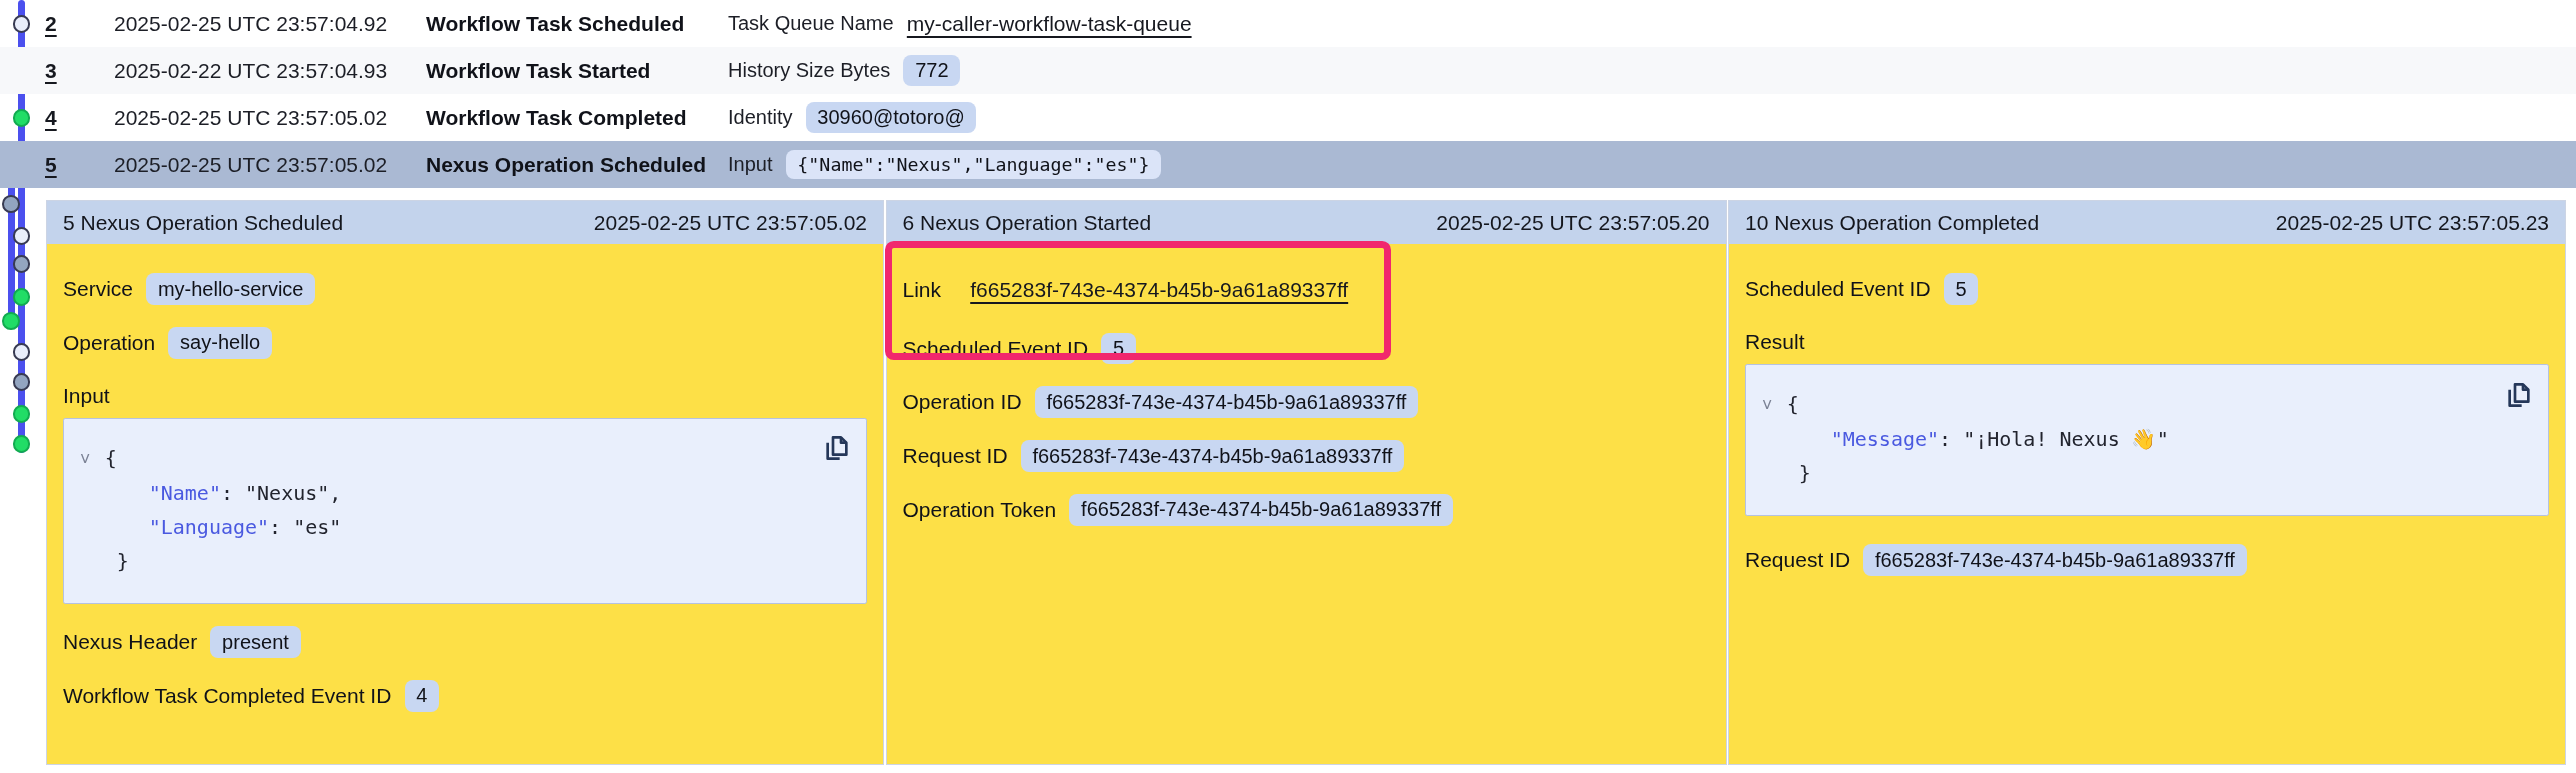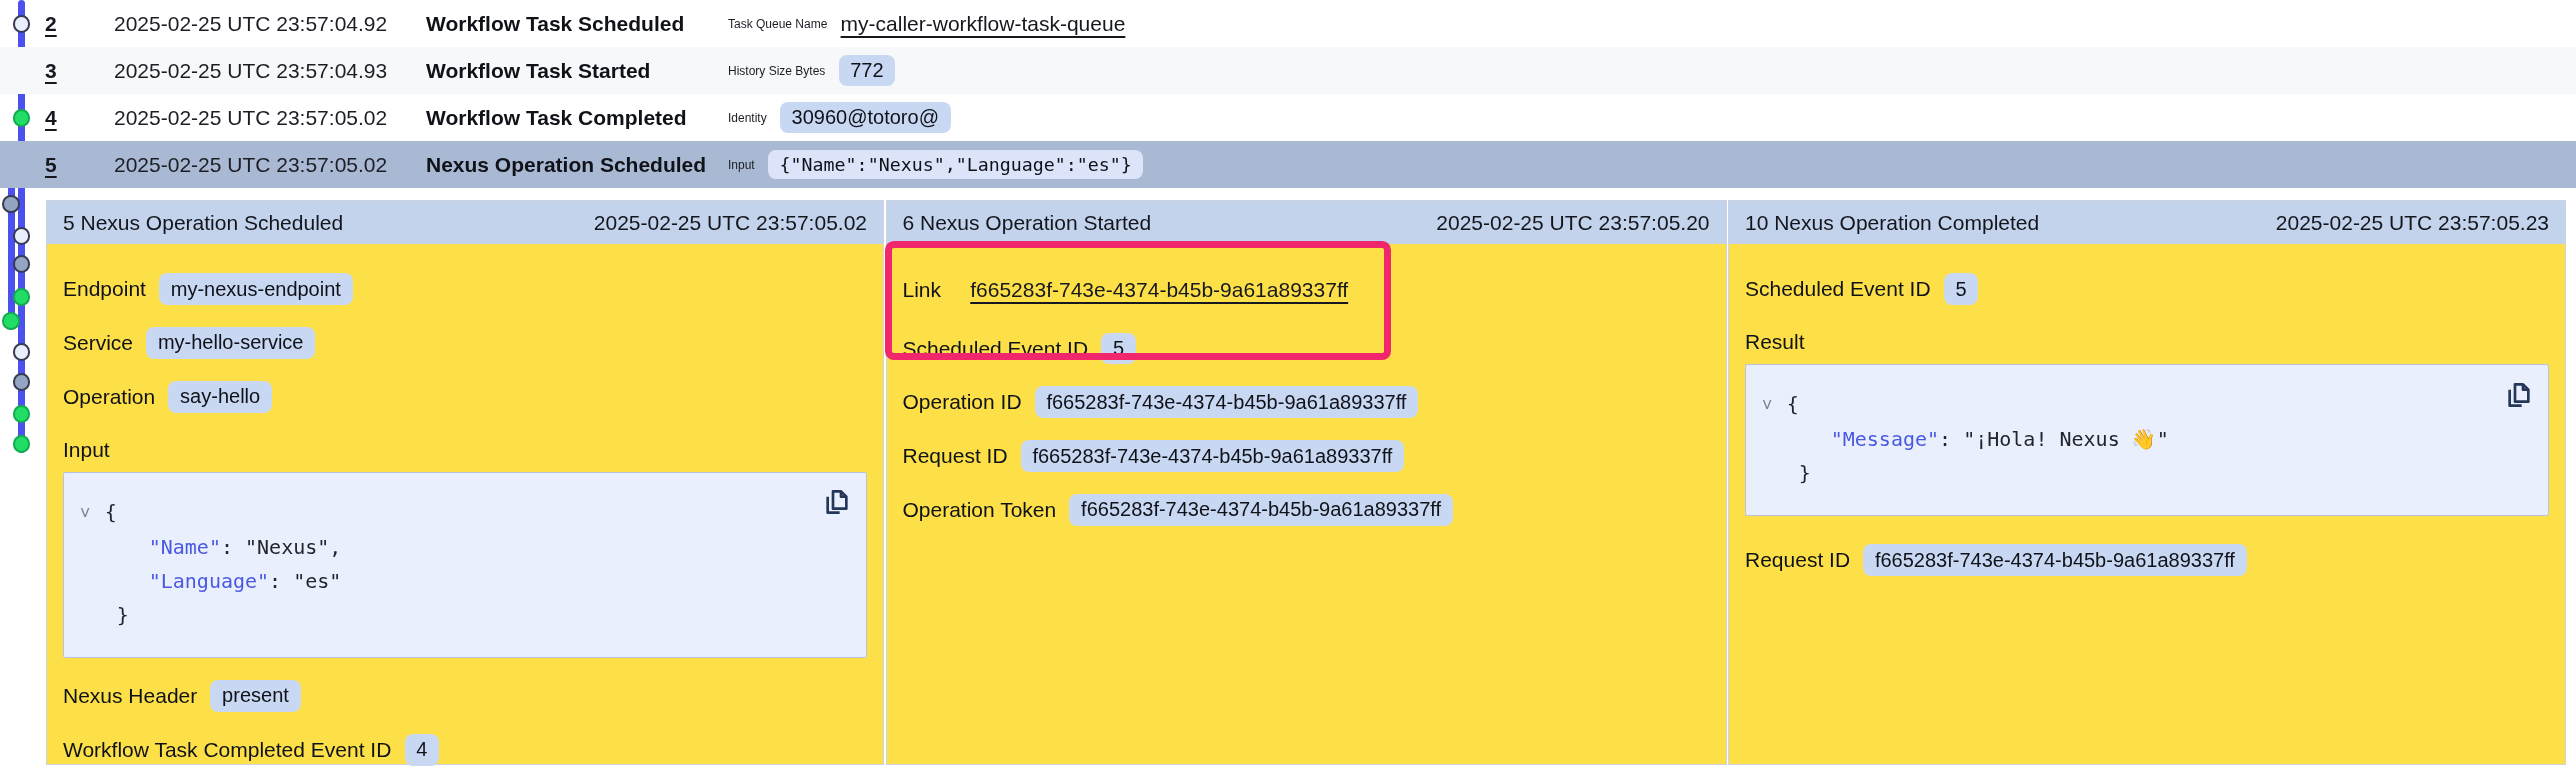--- a/index.html
+++ b/index.html
@@ -18,21 +18,21 @@
 
   
   .rows { position:absolute; left:0; top:0; width:2576px; }
   .event-row { height:47px; display:flex; align-items:center; padding-left:45px; }
   .event-row.alt { background:#f7f8fa; }
   .event-row.selected { background:#aab9d3; }
   .row-num { width:39px; font-size:21px; font-weight:600; text-decoration:underline;
              text-underline-offset:4.4px; color:#16181f; cursor:pointer; }
   .row-time { width:312px; font-size:21px; color:#1c1e26;margin-left:30px; }
   .row-name { width:302px; font-size:21px; font-weight:700; color:#101219; }
-  .row-detail-label { font-size:12px; color:#1c1e26; margin-right:13.2px; }
+  .row-detail-label { font-size:20px; color:#1c1e26; margin-right:13.2px; }
   .badge { display:inline-block; background:#c8d7f2; border-radius:8px; padding:4.4px 11.7px;
            font-size:20px; color:#101219; white-space:nowrap; }
   .badge.mono { font-family:"DejaVu Sans Mono", monospace; font-size:18.3px; }
   .badge.light { background:#dbe4f8; }
   a.plain-link { font-size:21px; color:#16181f; text-decoration:underline;
                  text-underline-offset:5.1px; text-decoration-thickness:1.5px; cursor:pointer; }
 
   
   .panels { position:absolute; left:46px; top:200px; width:2521px; height:565px;
             display:flex; gap:1.5px; }
@@ -94,21 +94,21 @@
     <div class="event-row">
       <a class="row-num">2</a>
       <span class="row-time">2025-02-25 UTC 23:57:04.92</span>
       <span class="row-name">Workflow Task Scheduled</span>
       <span class="row-detail-label">Task Queue Name</span>
       <a class="plain-link">my-caller-workflow-task-queue</a>
     </div>
 
     <div class="event-row alt">
       <a class="row-num">3</a>
-      <span class="row-time">2025-02-25 UTC 23:57:04.93</span>
+      <span class="row-time">2025-02-22 UTC 23:57:04.93</span>
       <span class="row-name">Workflow Task Started</span>
       <span class="row-detail-label">History Size Bytes</span>
       <span class="badge">772</span>
     </div>
 
     <div class="event-row">
       <a class="row-num">4</a>
       <span class="row-time">2025-02-25 UTC 23:57:05.02</span>
       <span class="row-name">Workflow Task Completed</span>
       <span class="row-detail-label">Identity</span>
@@ -125,24 +125,20 @@
   </div>
 
   <div class="panels">
 
     <div class="panel panel-1">
       <div class="panel-header">
         <span class="panel-title">5 Nexus Operation Scheduled</span>
         <span class="panel-time">2025-02-25 UTC 23:57:05.02</span>
       </div>
       <div class="panel-body">
-        <div class="field-row">
-          <span class="field-label">Endpoint</span>
-          <span class="badge">my-nexus-endpoint</span>
-        </div>
         <div class="field-row">
           <span class="field-label">Service</span>
           <span class="badge">my-hello-service</span>
         </div>
         <div class="field-row">
           <span class="field-label">Operation</span>
           <span class="badge">say-hello</span>
         </div>
 
         <div class="section-label">Input</div>

